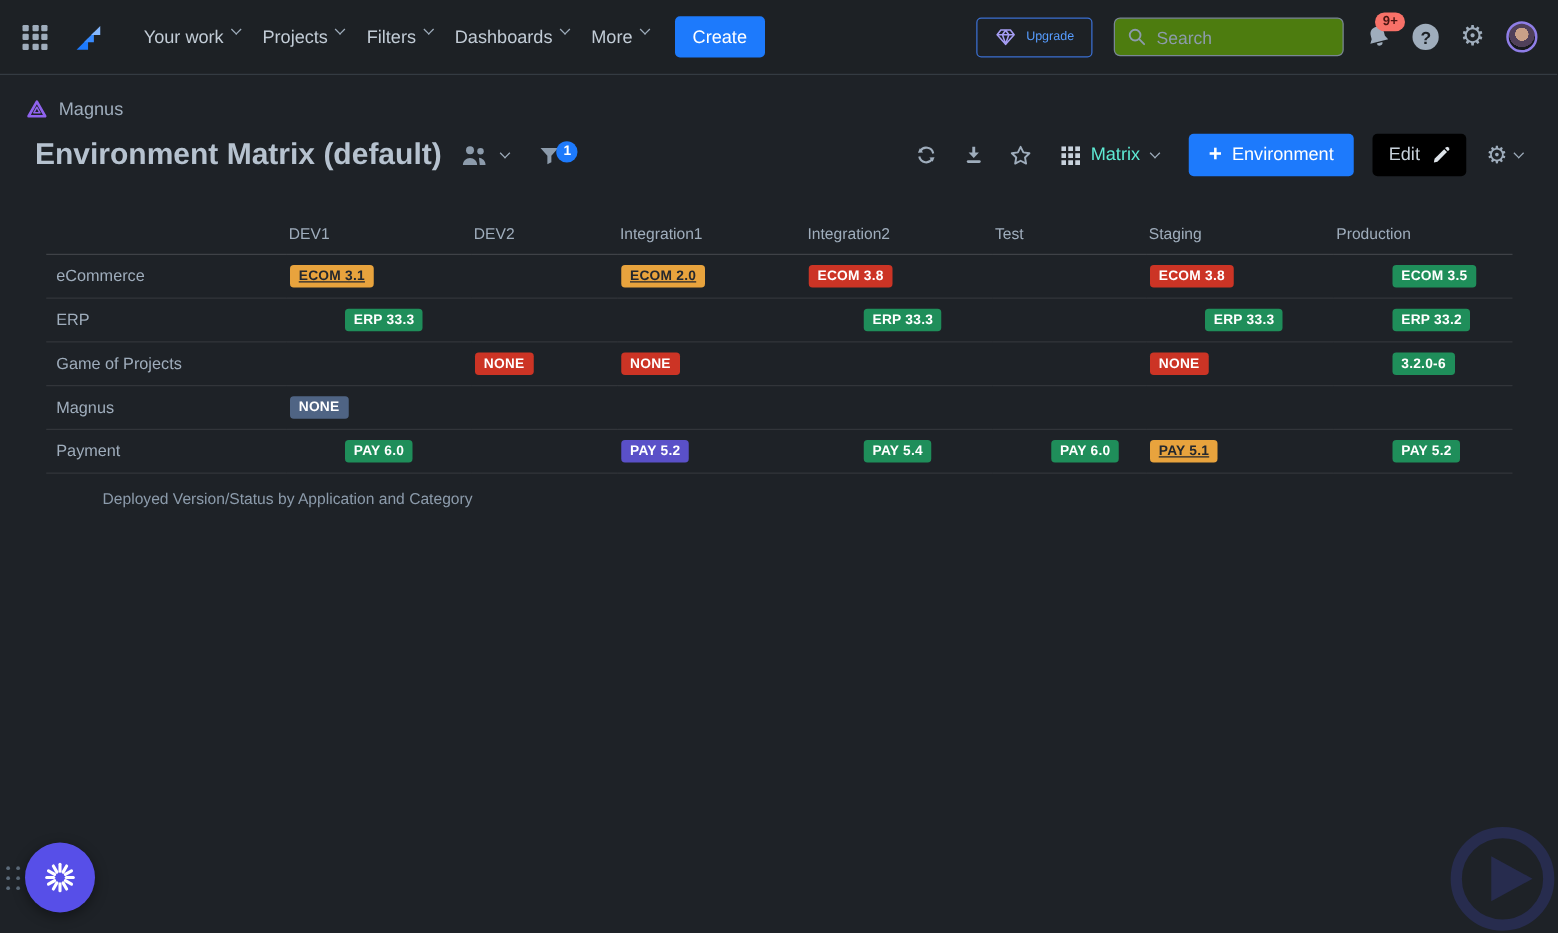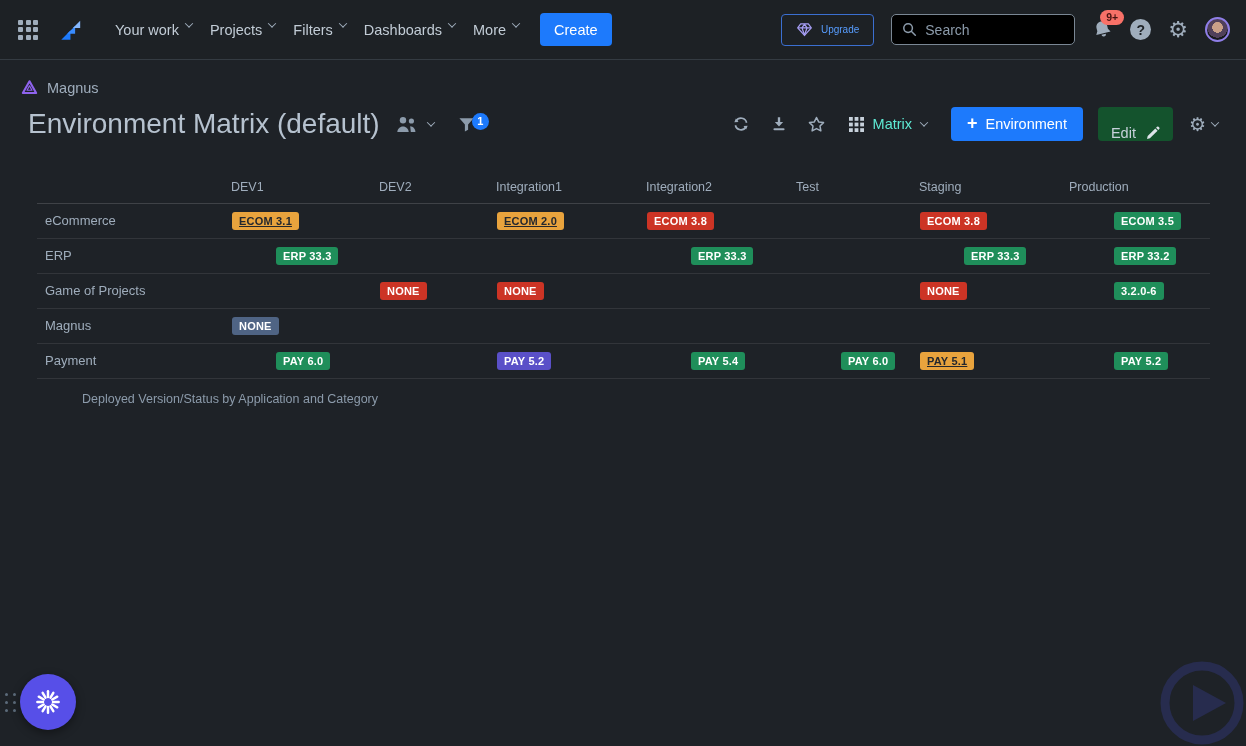--- a/index.html
+++ b/index.html
@@ -35,21 +35,21 @@
     font-family:inherit; font-size:14.5px; padding:7px 14px; height:33px; cursor:pointer;
   }
   .nav-right { margin-left:auto; display:flex; align-items:center; gap:17px; }
   .upgrade-btn {
     display:flex; align-items:center; gap:8px; background:transparent;
     border:1px solid #3B6FD1; border-radius:4px; height:32px; padding:0 14px;
     color:#579DFF; font-family:inherit; font-size:10px; cursor:pointer;
   }
   .search-box {
     display:flex; align-items:center; gap:8px; width:184px; height:31px;
-    border:1px solid #7A8794; border-radius:5px; background:#000000; padding:0 10px;
+    border:1px solid #7A8794; border-radius:5px; background:#4d7c0f; padding:0 10px;
   }
   .search-box input {
     background:transparent; border:none; outline:none; color:#C2CCD6;
     font-family:inherit; font-size:14px; width:130px;
   }
   .search-box input::placeholder { color:#8C9BAB; }
   .icon-btn { position:relative; display:flex; align-items:center; justify-content:center; cursor:pointer; }
   .bell-wrap svg { transform:rotate(-14deg); }
   .notif-badge {
     position:absolute; top:-9px; left:8px; background:#F87168; color:#4A1512;
@@ -62,38 +62,38 @@
   .gear-glyph { font-family:"DejaVu Sans", sans-serif; color:#9FADBC; font-size:22px; line-height:1; }
   .avatar {
     width:25px; height:25px; border-radius:50%; border:2px solid #8F7EE7; cursor:pointer;
     background:radial-gradient(circle at 50% 40%, #C9A088 0 32%, #50405A 33% 62%, #17191D 63%);
   }
 
   
   .breadcrumb { display:flex; align-items:center; gap:8px; margin:18px 0 0 20px; cursor:pointer; }
   .breadcrumb span { color:#9FADBC; font-size:14.5px; }
   .page-header { display:flex; align-items:center; margin:10px 28px 0 28px; }
-  .page-title { font-size:28px; font-weight:400; color:#B6C2CF; }
+  .page-title { font-size:24px; font-weight:700; color:#B6C2CF; }
   .ph-icons { display:flex; align-items:center; gap:10px; margin-left:16px; }
   .filter-group { display:flex; align-items:center; margin-left:14px; cursor:pointer; }
   .filter-badge {
     width:17px; height:17px; border-radius:50%; background:#1D7AFC; color:#fff;
     font-size:11px; font-weight:bold; display:flex; align-items:center; justify-content:center;
     margin-left:-3px; margin-top:-6px;
   }
   .ph-right { margin-left:auto; display:flex; align-items:center; gap:6px; }
   .ghost-icon { width:32px; height:32px; display:flex; align-items:center; justify-content:center; border-radius:4px; cursor:pointer; }
   .view-selector { display:flex; align-items:center; gap:9px; padding:0 10px; height:34px; cursor:pointer; color:#5eead4; font-size:14.5px; }
   .env-btn {
     display:flex; align-items:center; gap:8px; background:#1D7AFC; border:none; border-radius:4px;
     color:#fff; font-family:inherit; font-size:14.5px; height:34px; padding:0 16px; margin-left:8px; cursor:pointer;
   }
   .plus-glyph { font-size:18px; font-weight:bold; line-height:1; margin-top:-2px; }
   .edit-btn {
-    display:flex; align-items:flex-end; gap:9px; background:#14532d; border:none; border-radius:4px;
+    display:flex; align-items:center; gap:9px; background:#000000; border:none; border-radius:4px;
     color:#C7D1DB; font-family:inherit; font-size:14.5px; height:34px; padding:0 13px; margin-left:9px; cursor:pointer;
   }
   .settings-group { display:flex; align-items:center; gap:6px; margin-left:10px; cursor:pointer; }
   .settings-group .gear-glyph { font-size:19px; }
 
   
   .matrix-wrap { margin:34px 0 0 37px; }
   table { border-collapse:collapse; width:1173px; table-layout:fixed; }
   thead th {
     font-weight:400; font-size:12.5px; color:#9FADBC; text-align:left;

